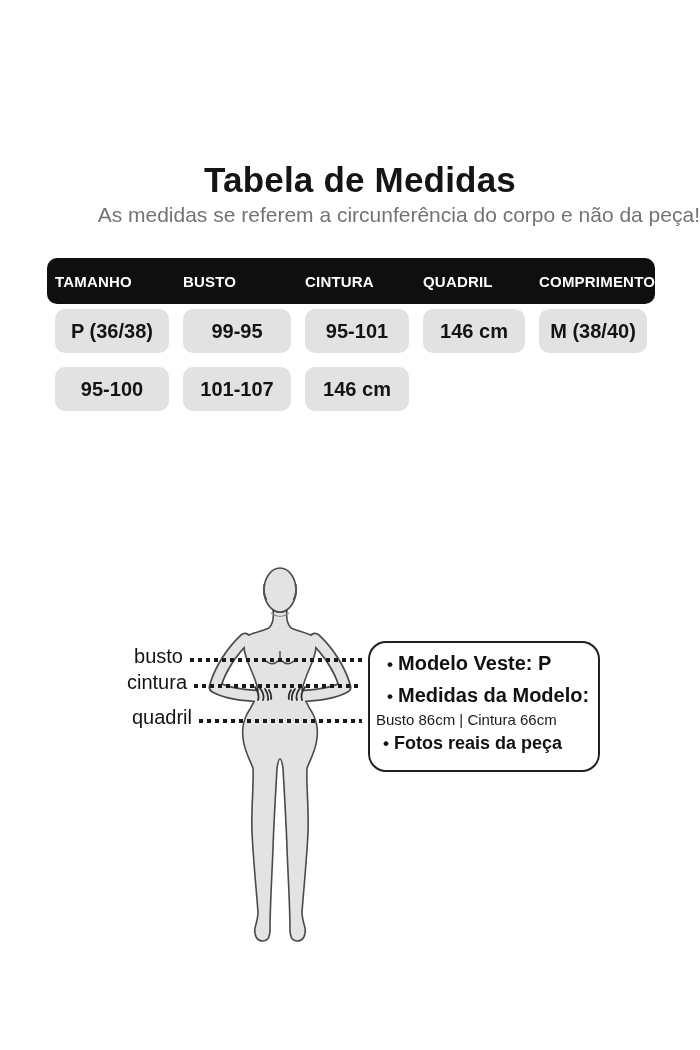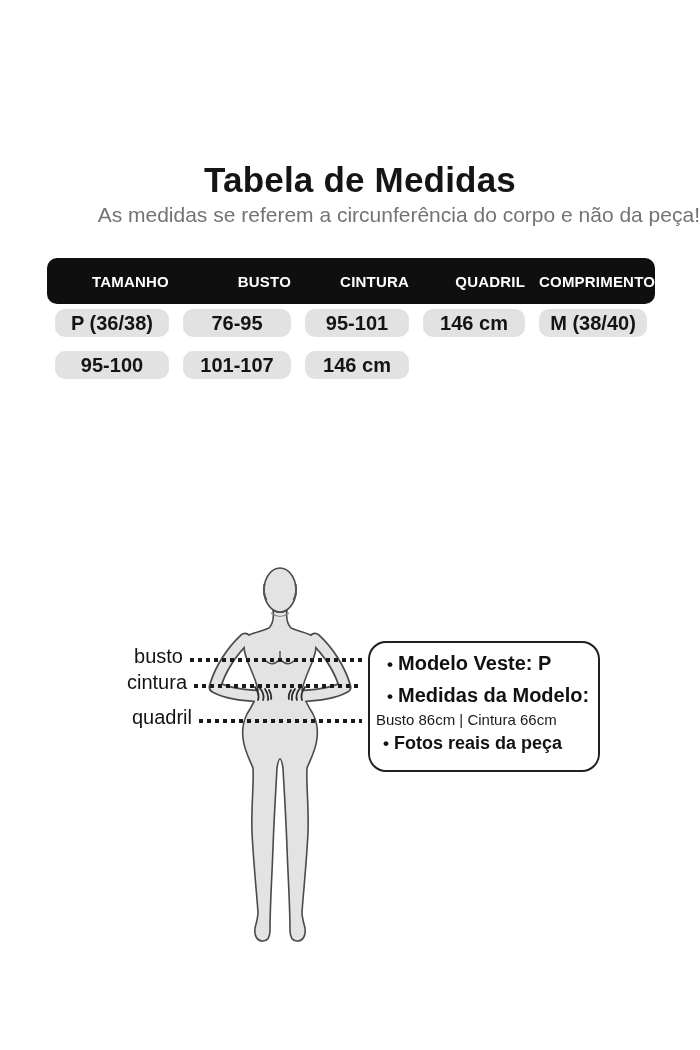--- a/index.html
+++ b/index.html
@@ -20,30 +20,30 @@
     text-align:right; font-size:21px; font-weight:400; color:#737373;
   }
   
   .size-table { position:absolute; left:47px; top:258px; width:608px; }
   .thead {
     height:46px; background:#0f0f0f; border-radius:10px;
     display:grid; grid-template-columns:114px 108px 104px 102px 108px;
     column-gap:14px; padding:0 8px; align-items:center;
   }
   .thead span {
-    color:#ffffff; font-weight:700; font-size:15px; text-align:right;
+    color:#ffffff; font-weight:700; font-size:15px; text-align:left;
     letter-spacing:0.2px; white-space:nowrap;
   }
   .tbody {
     margin-top:5px; display:grid;
     grid-template-columns:114px 108px 104px 102px 108px;
     column-gap:14px; row-gap:14px; padding:0 8px;
   }
   .cell {
-    height:28px; background:#e2e2e2; border-radius:10px;
+    height:44px; background:#e2e2e2; border-radius:10px;
     display:flex; align-items:center; justify-content:center;
     font-weight:700; font-size:20px; color:#141414; white-space:nowrap;
   }
   
   .croquis-svg { position:absolute; left:200px; top:556px; width:160px; height:396px; }
   .measure-label {
     position:absolute; font-size:20px; font-weight:400; color:#141414;
     text-align:right; white-space:nowrap;
   }
   .lbl-busto   { left:98px;  top:645px; width:85px; }
@@ -86,21 +86,21 @@
   <div class="size-table">
     <div class="thead">
       <span>TAMANHO</span>
       <span>BUSTO</span>
       <span>CINTURA</span>
       <span>QUADRIL</span>
       <span>COMPRIMENTO</span>
     </div>
     <div class="tbody">
       <div class="cell">P (36/38)</div>
-      <div class="cell">76-95</div>
+      <div class="cell">99-95</div>
       <div class="cell">95-101</div>
       <div class="cell">146 cm</div>
       <div class="cell">M (38/40)</div>
       <div class="cell">95-100</div>
       <div class="cell">101-107</div>
       <div class="cell">146 cm</div>
     </div>
   </div>
 
   <svg class="croquis-svg" viewBox="0 0 160 396" xmlns="http://www.w3.org/2000/svg">

